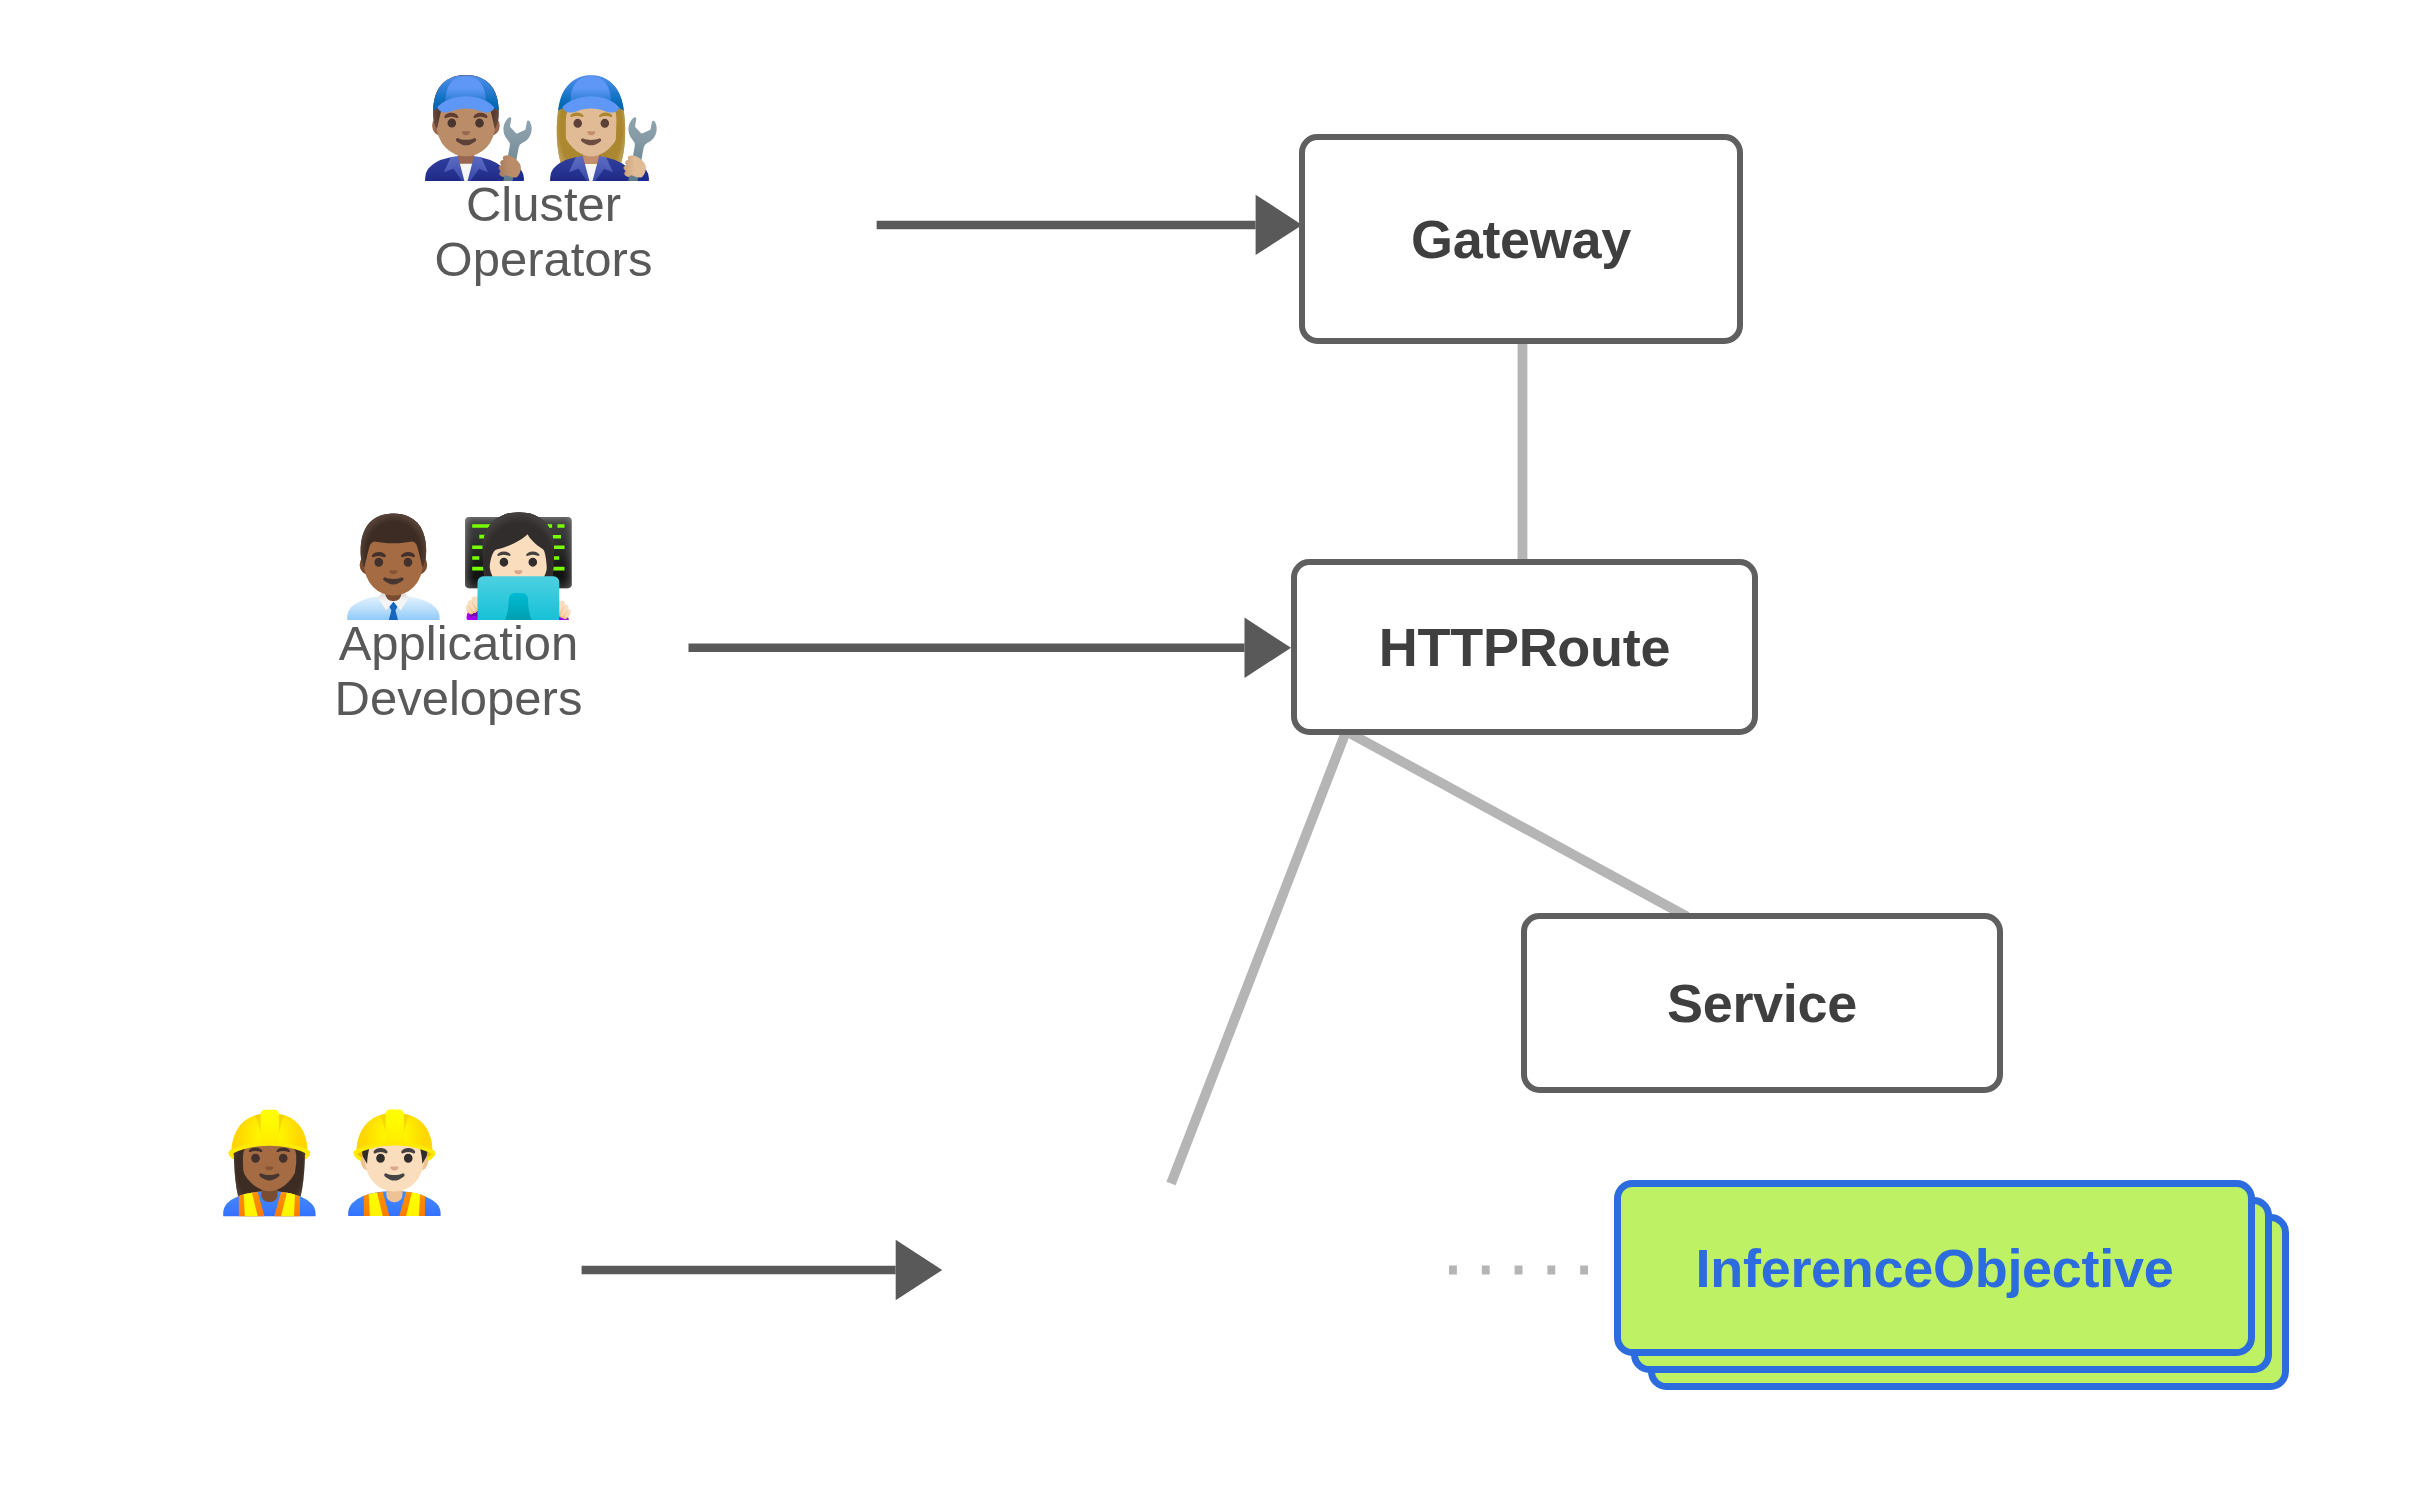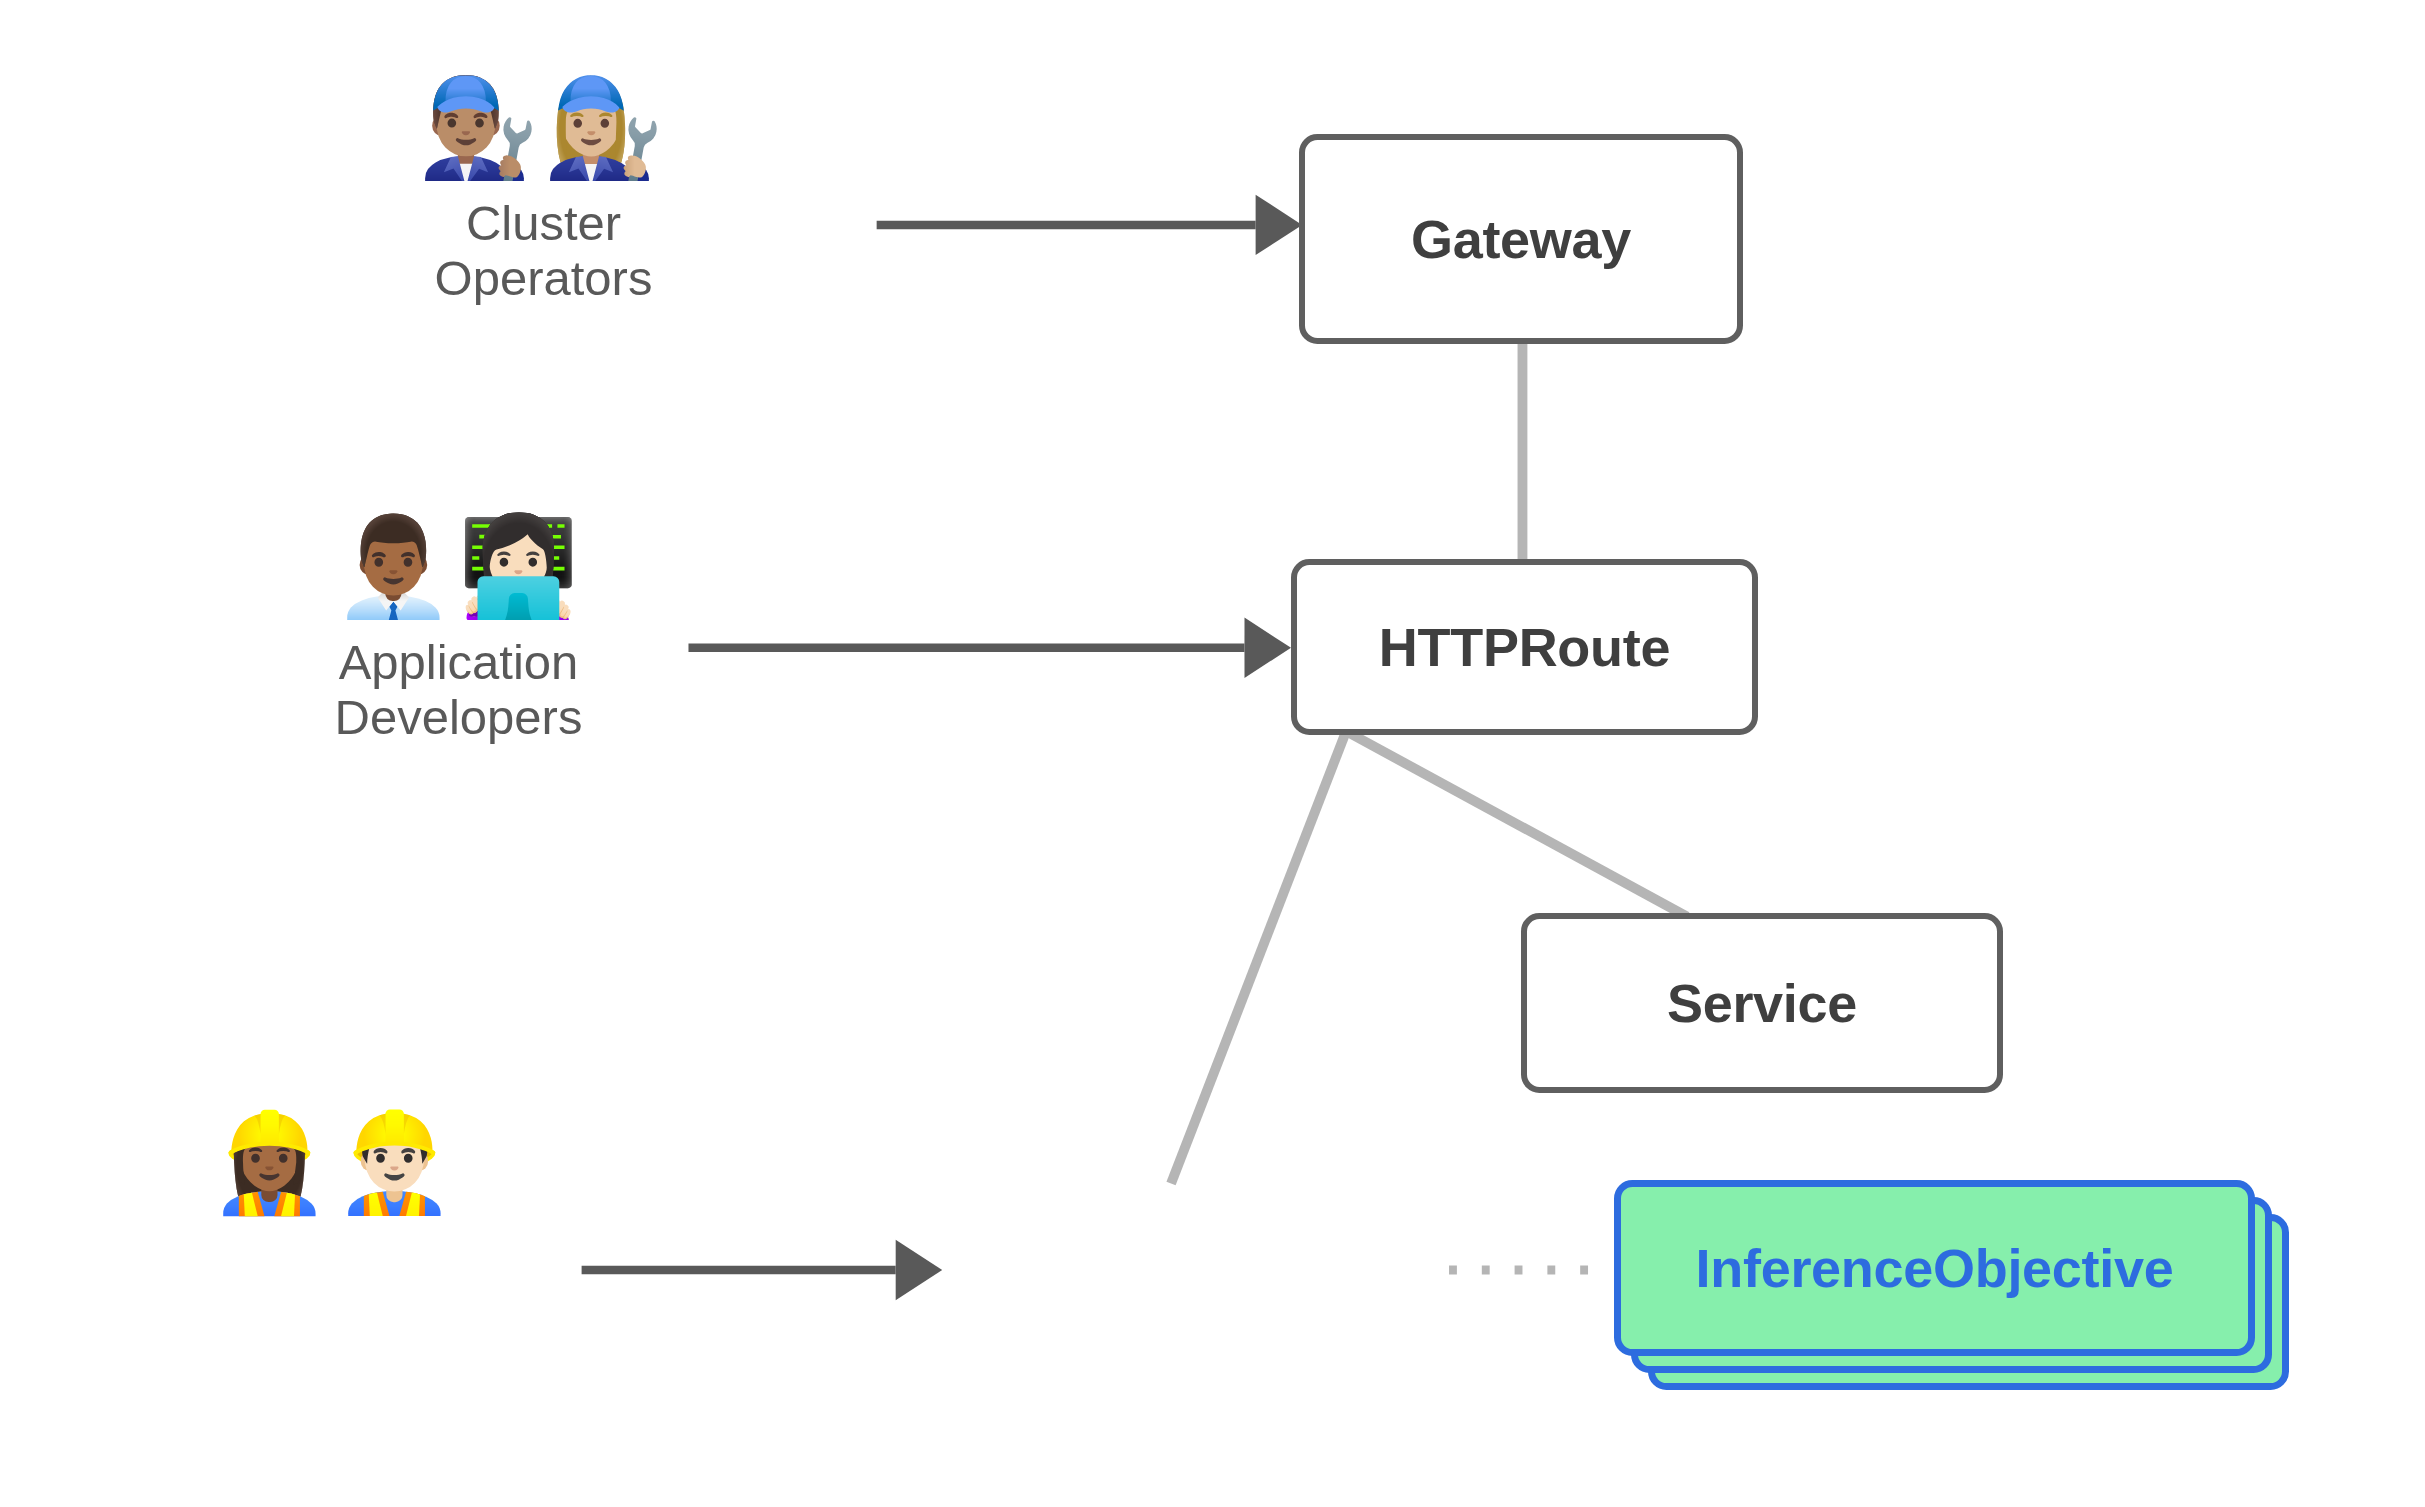--- a/index.html
+++ b/index.html
@@ -37,21 +37,21 @@
   }
   .persona-emoji {
     font-family: "DejaVu Sans", sans-serif;
     font-size: 97px;
     line-height: 1.0;
     letter-spacing: 3.9px;
     white-space: nowrap;
     user-select: none;
   }
   .persona-label {
-    margin-top: 20px;
+    margin-top: 1px;
     color: #595959;
     font-size: 49px;
     font-weight: 400;
     line-height: 1.12;
     white-space: pre-line;
   }
 
   #persona-cluster-operators { left: 347px; top: 79px;  width: 393px; }
   #persona-app-developers    { left: 262px; top: 518px;  width: 393px; }
   #persona-platform-owners   { left: 92px; top: 1114px; width: 485px; }
@@ -98,21 +98,21 @@
     left: 1614px;
     top: 1180px;
     width: 682px;
     height: 216px;
   }
   .stack-layer {
     position: absolute;
     box-sizing: border-box;
     width: 641px;
     height: 176px;
-    background: #86efac;
+    background: #bef264;
     border: 7.2px solid #2d6cdf;
     border-radius: 18.4px;
   }
   #stack-layer-back  { left: 34px; top: 34px; }
   #stack-layer-mid   { left: 17px; top: 17px; }
   #stack-layer-front {
     left: 0; top: 0;
     display: flex;
     align-items: center;
     justify-content: center;

